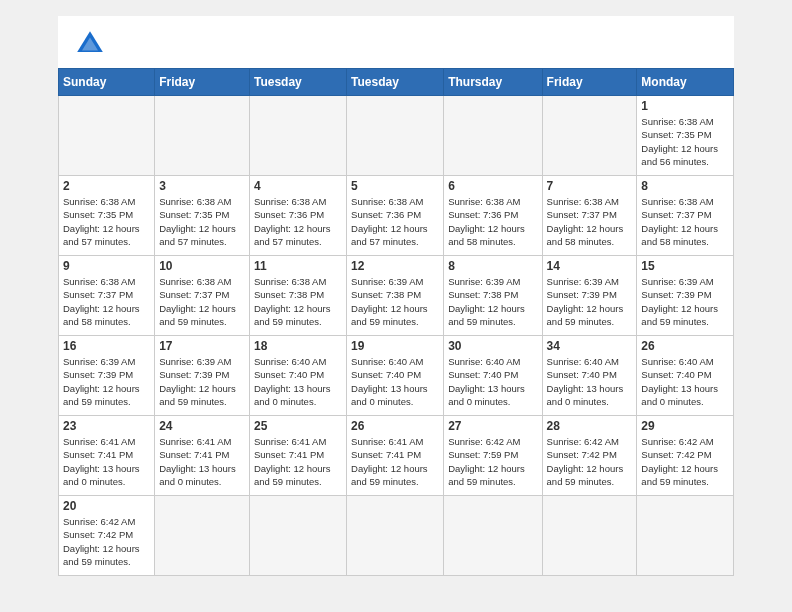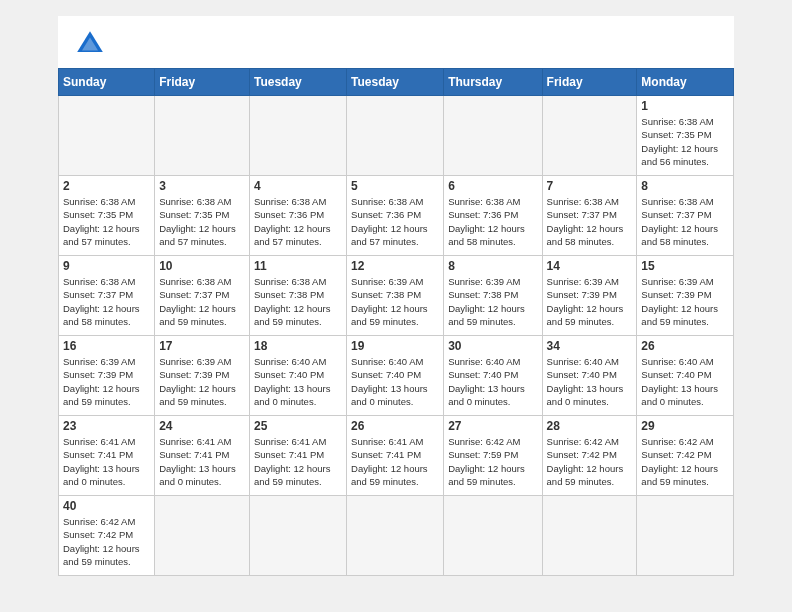--- a/index.html
+++ b/index.html
@@ -344,21 +344,21 @@
           <td>
             <span class="day-number">29</span>
             <div class="day-info">Sunrise: 6:42 AM
 Sunset: 7:42 PM
 Daylight: 12 hours
 and 59 minutes.</div>
           </td>
         </tr>
         <tr class="week-row">
           <td>
-            <span class="day-number">40</span>
+            <span class="day-number">20</span>
             <div class="day-info">Sunrise: 6:42 AM
 Sunset: 7:42 PM
 Daylight: 12 hours
 and 59 minutes.</div>
           </td>
           <td class="last-row"></td>
           <td class="last-row"></td>
           <td class="last-row"></td>
           <td class="last-row"></td>
           <td class="last-row"></td>

